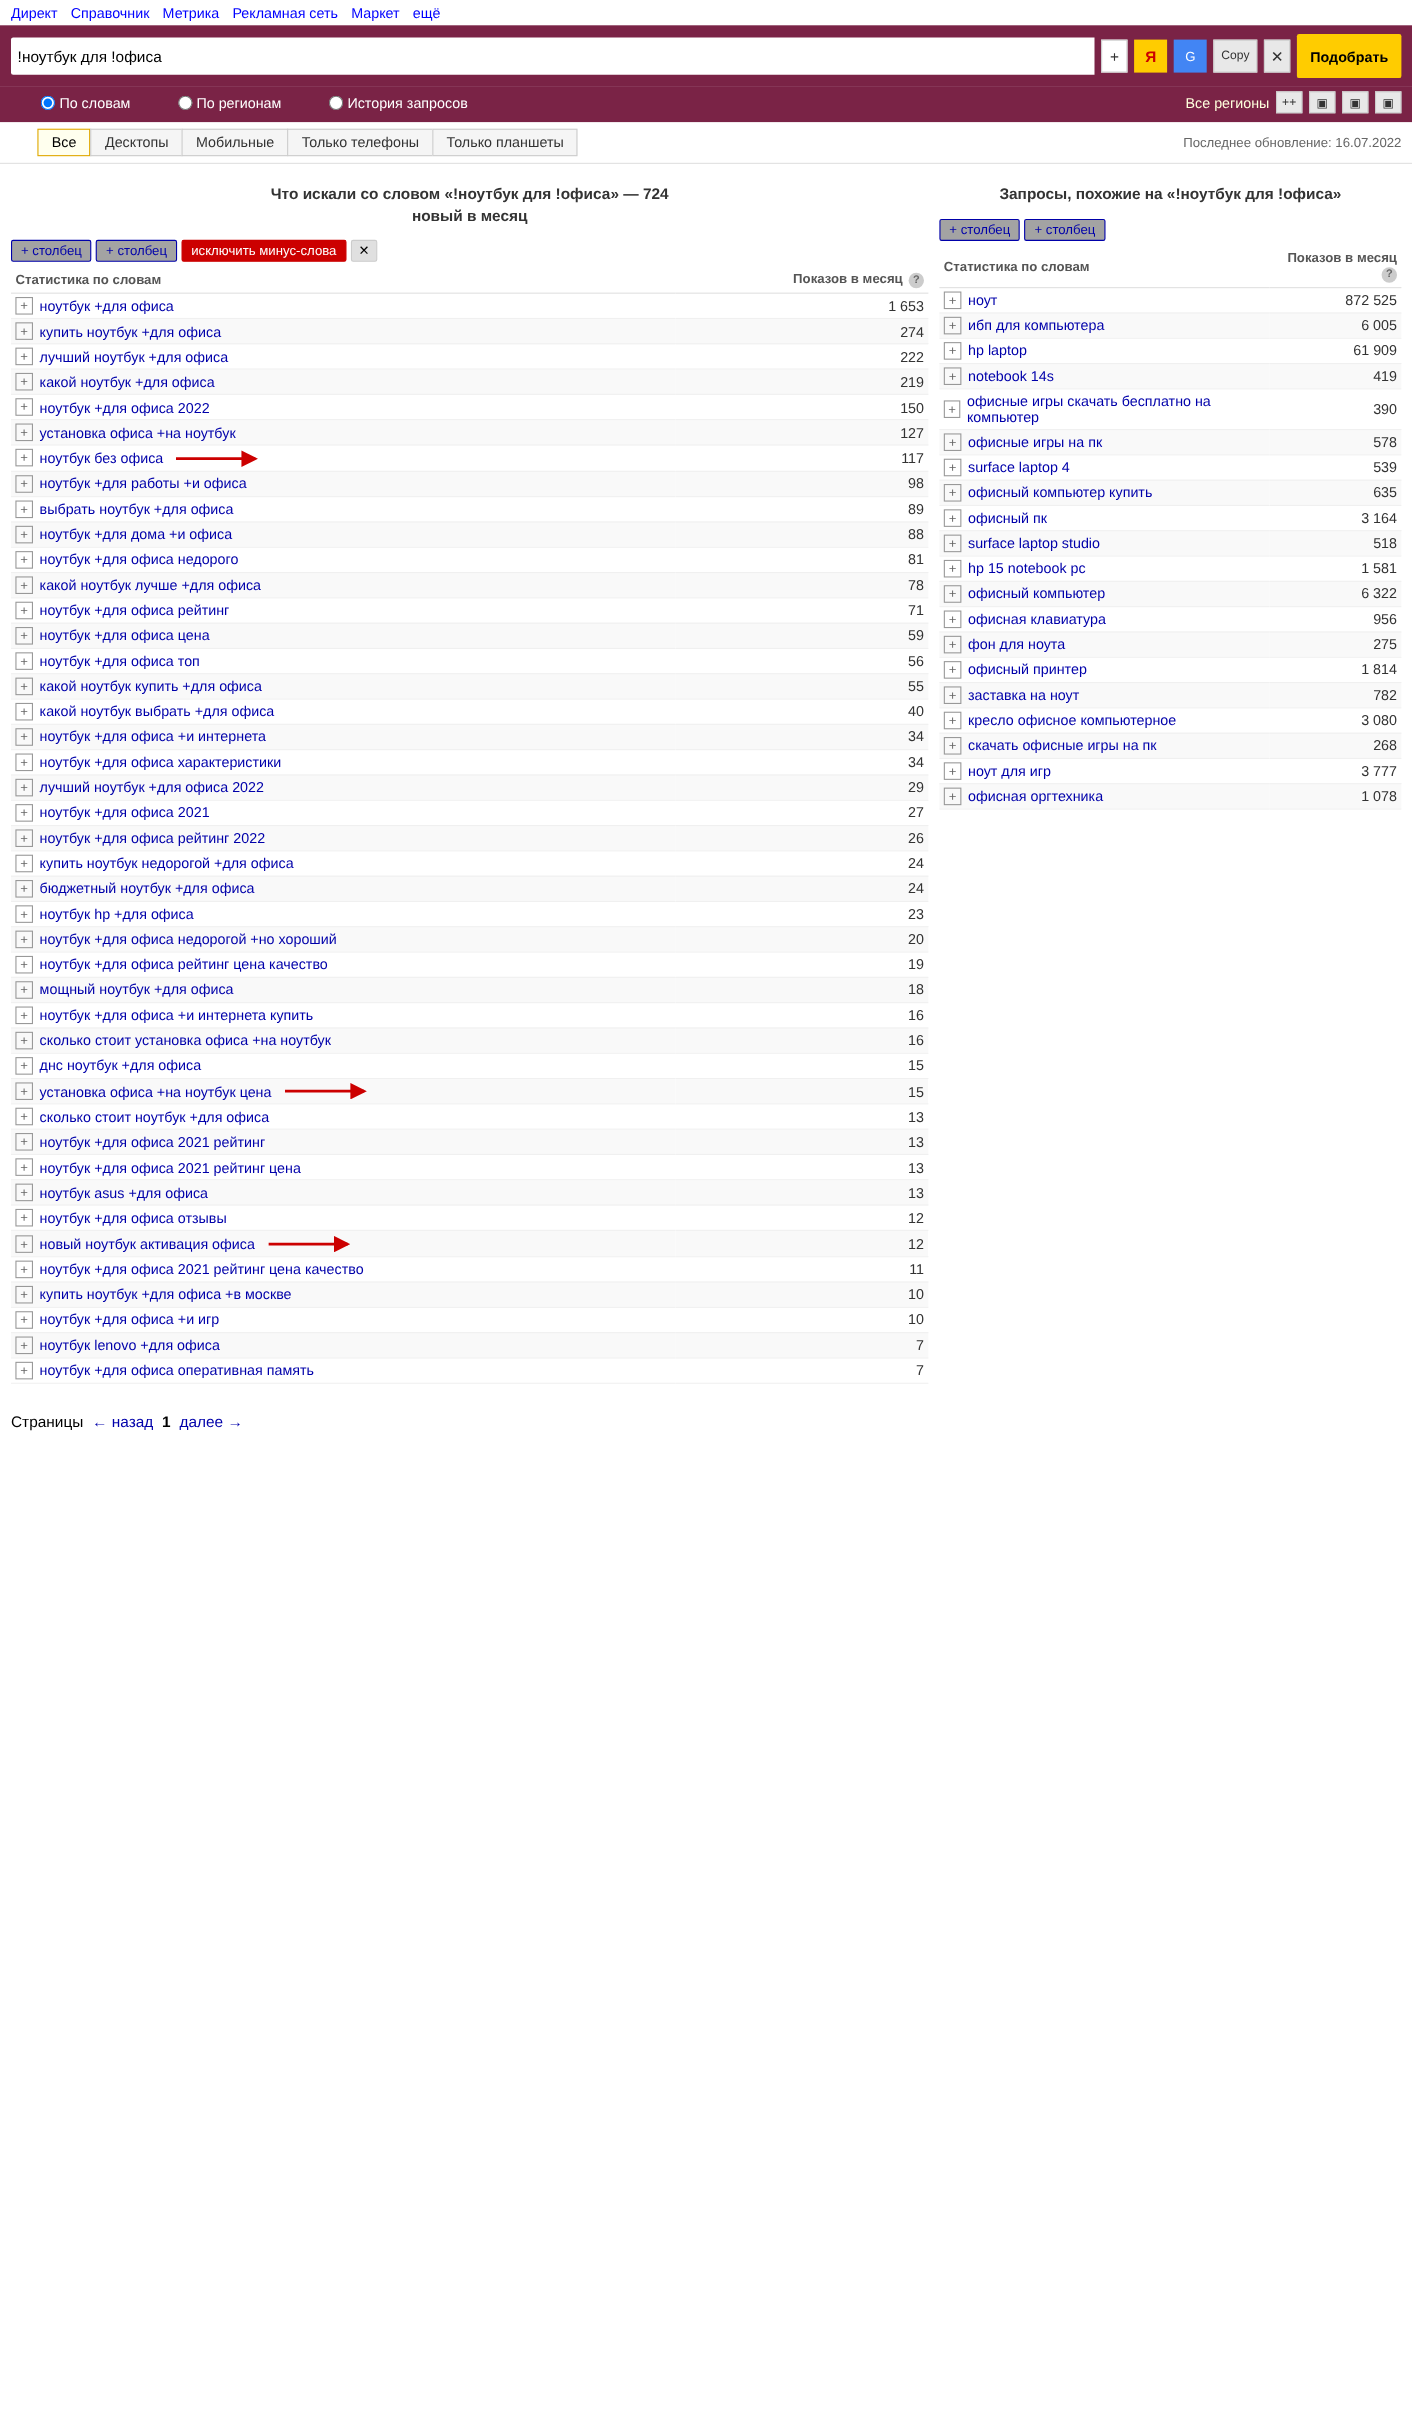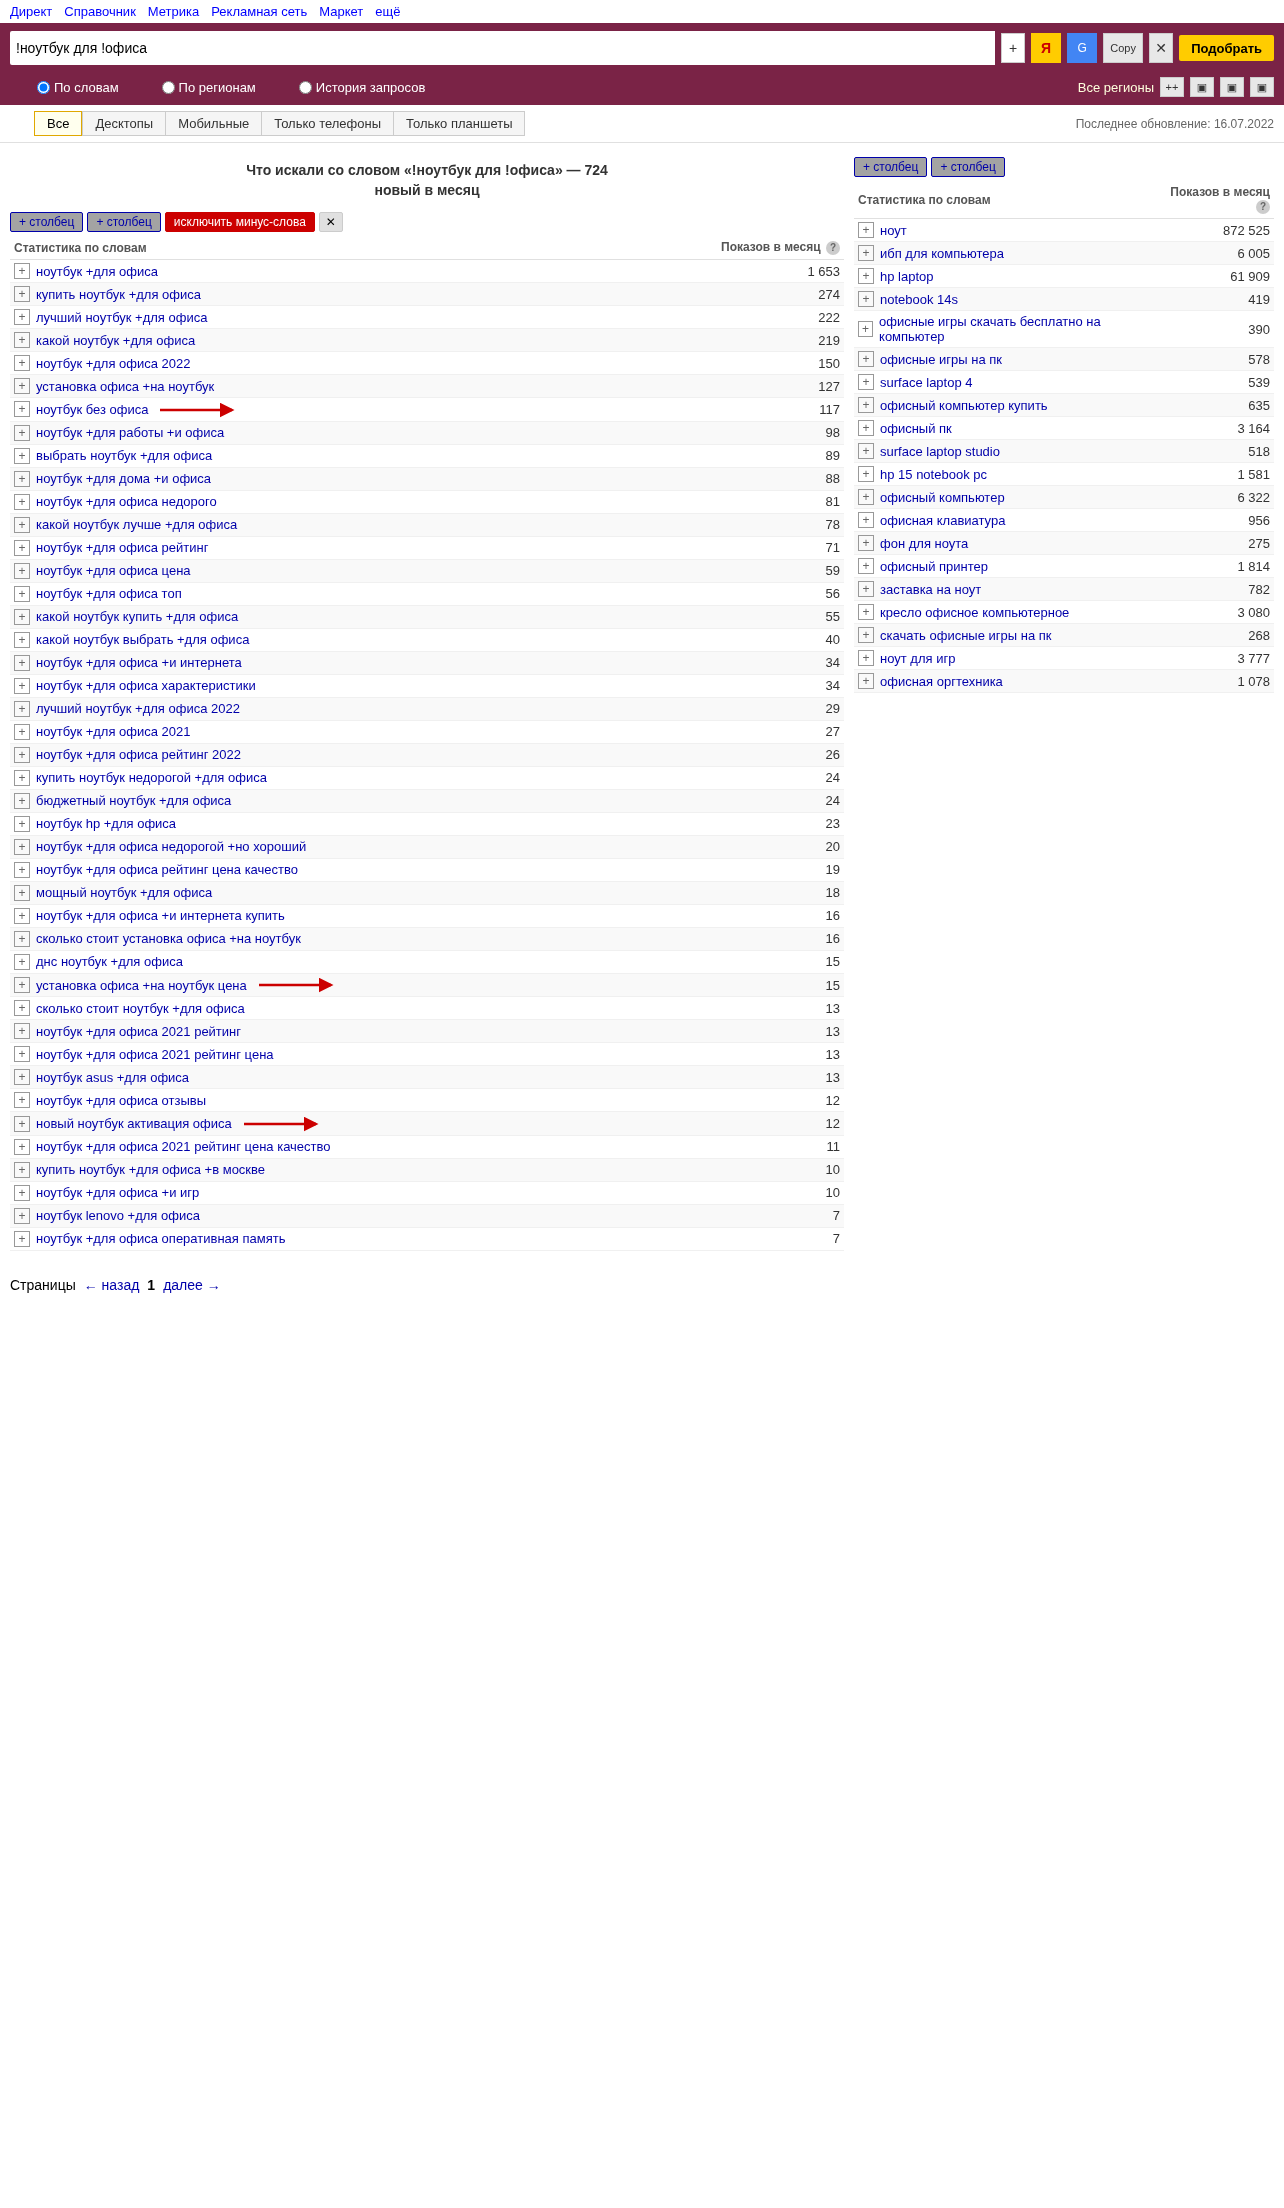--- a/index.html
+++ b/index.html
@@ -10,21 +10,21 @@
     .top-nav a { color: #00f; text-decoration: none; font-size: 13px; }
 
     
     .search-bar-wrap { background: #7a2346; padding: 8px 10px; display: flex; align-items: center; gap: 6px; }
     .search-input { flex: 1; height: 15px; padding: 17px 6px; font-size: 14px; border: none; outline: none; border-radius: 2px 0 0 2px; }
     .search-btn-plus { background: #fff; border: 1px solid #ccc; width: 24px; height: 30px; cursor: pointer; font-size: 14px; color: #333; display: flex; align-items: center; justify-content: center; }
     .search-btn-y { background: #fc0; border: none; width: 30px; height: 30px; cursor: pointer; font-size: 14px; font-weight: bold; color: #c00; display: flex; align-items: center; justify-content: center; }
     .search-btn-g { background: #4285f4; border: none; width: 30px; height: 30px; cursor: pointer; font-size: 12px; color: #fff; display: flex; align-items: center; justify-content: center; }
     .search-btn-copy { background: #e8e8e8; border: 1px solid #ccc; width: 40px; height: 30px; cursor: pointer; font-size: 11px; color: #333; display: flex; align-items: center; justify-content: center; }
     .search-btn-x { background: #e8e8e8; border: 1px solid #ccc; width: 24px; height: 30px; cursor: pointer; font-size: 14px; color: #333; display: flex; align-items: center; justify-content: center; }
-    .search-btn-podborat { background: #fc0; border: none; height: 26px; padding: 0 12px; cursor: pointer; font-size: 13px; font-weight: bold; color: #000; border-radius: 2px; }
+    .search-btn-podborat { background: #fc0; border: none; height: 40px; padding: 0 12px; cursor: pointer; font-size: 13px; font-weight: bold; color: #000; border-radius: 2px; }
     .search-options { background: #7a2346; padding: 4px 10px 8px; display: flex; align-items: center; gap: 16px; }
     .radio-option { display: flex; align-items: center; gap: 4px; color: #fff; font-size: 13px; cursor: pointer; padding-left: 27px; }
     .radio-option input { cursor: pointer; }
     .regions-right { margin-left: auto; color: #ffd; font-size: 13px; display: flex; align-items: center; gap: 6px; }
     .regions-btn { background: #e8e8e8; border: 1px solid #ccc; width: 24px; height: 20px; cursor: pointer; font-size: 11px; color: #333; display: flex; align-items: center; justify-content: center; }
 
     
     .tabs-bar { padding: 6px 10px; display: flex; align-items: center; justify-content: space-between; border-bottom: 1px solid #e0e0e0; }
     .tabs-left { display: flex; gap: 0; }
     .tab-item { padding: 4px 12px; border: 1px solid #ccc; border-right: none; cursor: pointer; background: #f5f5f5; font-size: 13px; color: #333; }
@@ -562,20 +562,23 @@
                 <span class="keyword-text">ноутбук +для офиса оперативная память</span>
               </div>
             </td>
             <td class="right">7</td>
           </tr>
         </tbody>
     </table>
   </div>
 
   <div class="right-panel">
+    <div class="panel-title">
+      <span>Запросы, похожие на «!ноутбук для !офиса»</span>
+    </div>
     <div class="col-buttons">
       <button class="col-btn">+ столбец</button>
       <button class="col-btn">+ столбец</button>
     </div>
     <table class="data-table">
       <thead>
         <tr>
           <th>
             <span>Статистика по словам</span>
           </th>

